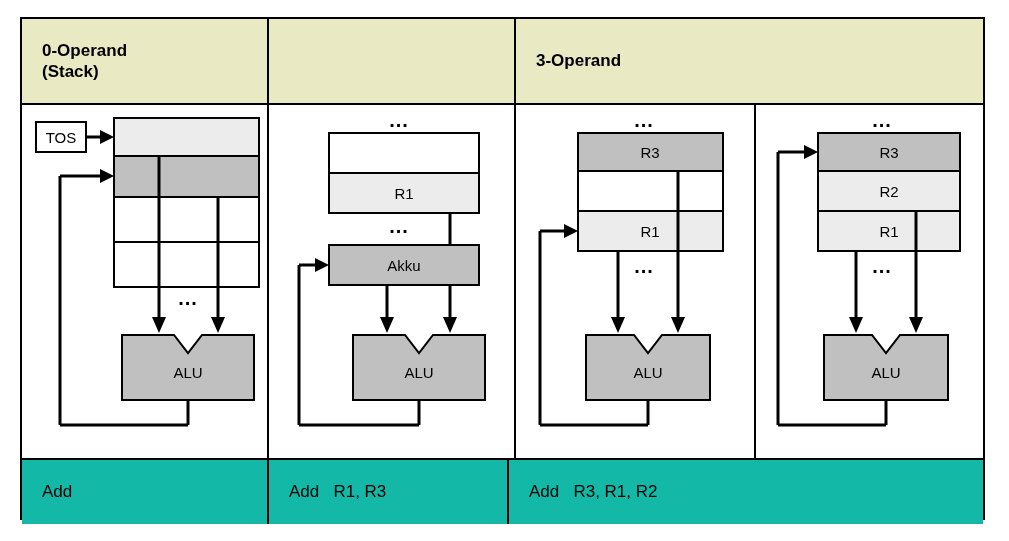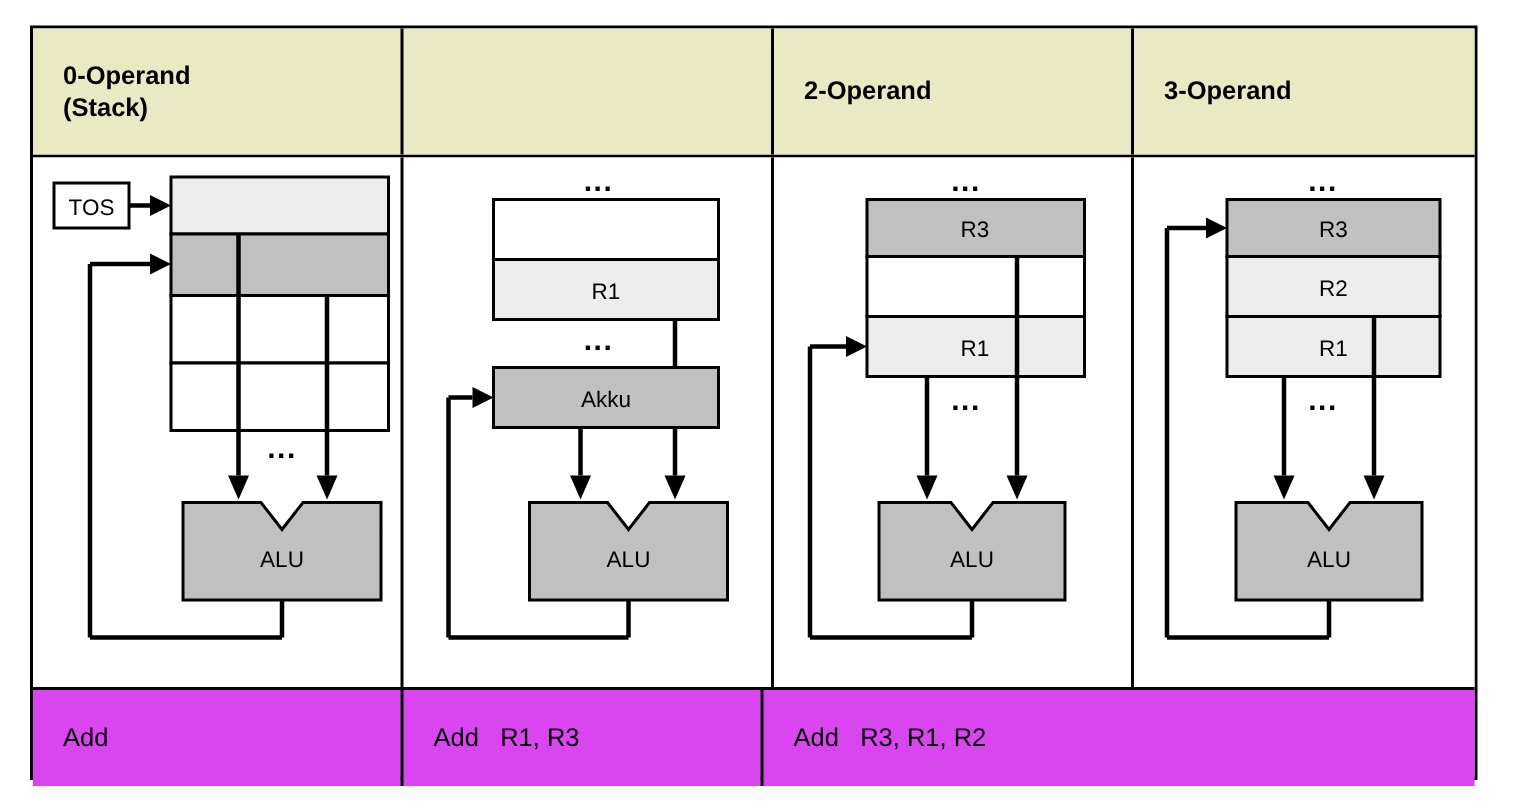--- a/index.html
+++ b/index.html
@@ -56,21 +56,21 @@
     background: #e9e9c4;
     display: flex;
     align-items: center;
     padding-left: 20px;
     font-weight: bold;
     font-size: 17px;
     color: #000000;
     line-height: 1.25;
   }
   .foot-cell {
-    background: #d946ef;
+    background: #14b8a6;
     display: flex;
     align-items: center;
     padding-left: 20px;
     font-size: 17px;
     color: #000000;
     white-space: pre;
   }
   .body-cell {
     background: #ffffff;
     overflow: hidden;
@@ -101,25 +101,20 @@
       <div class="cell c0 head-cell">
         <div>
           <div>0-Operand</div>
           <div>(Stack)</div>
         </div>
       </div>
       <div class="cell c1 head-cell">
         <div>
         </div>
       </div>
-      <div class="cell c2 head-cell">
-        <div>
-          <div>2-Operand</div>
-        </div>
-      </div>
       <div class="cell c3 head-cell">
         <div>
           <div>3-Operand</div>
         </div>
       </div>
     </div>
 
     <div class="row-body">
 
       <div class="cell c0 body-cell">

